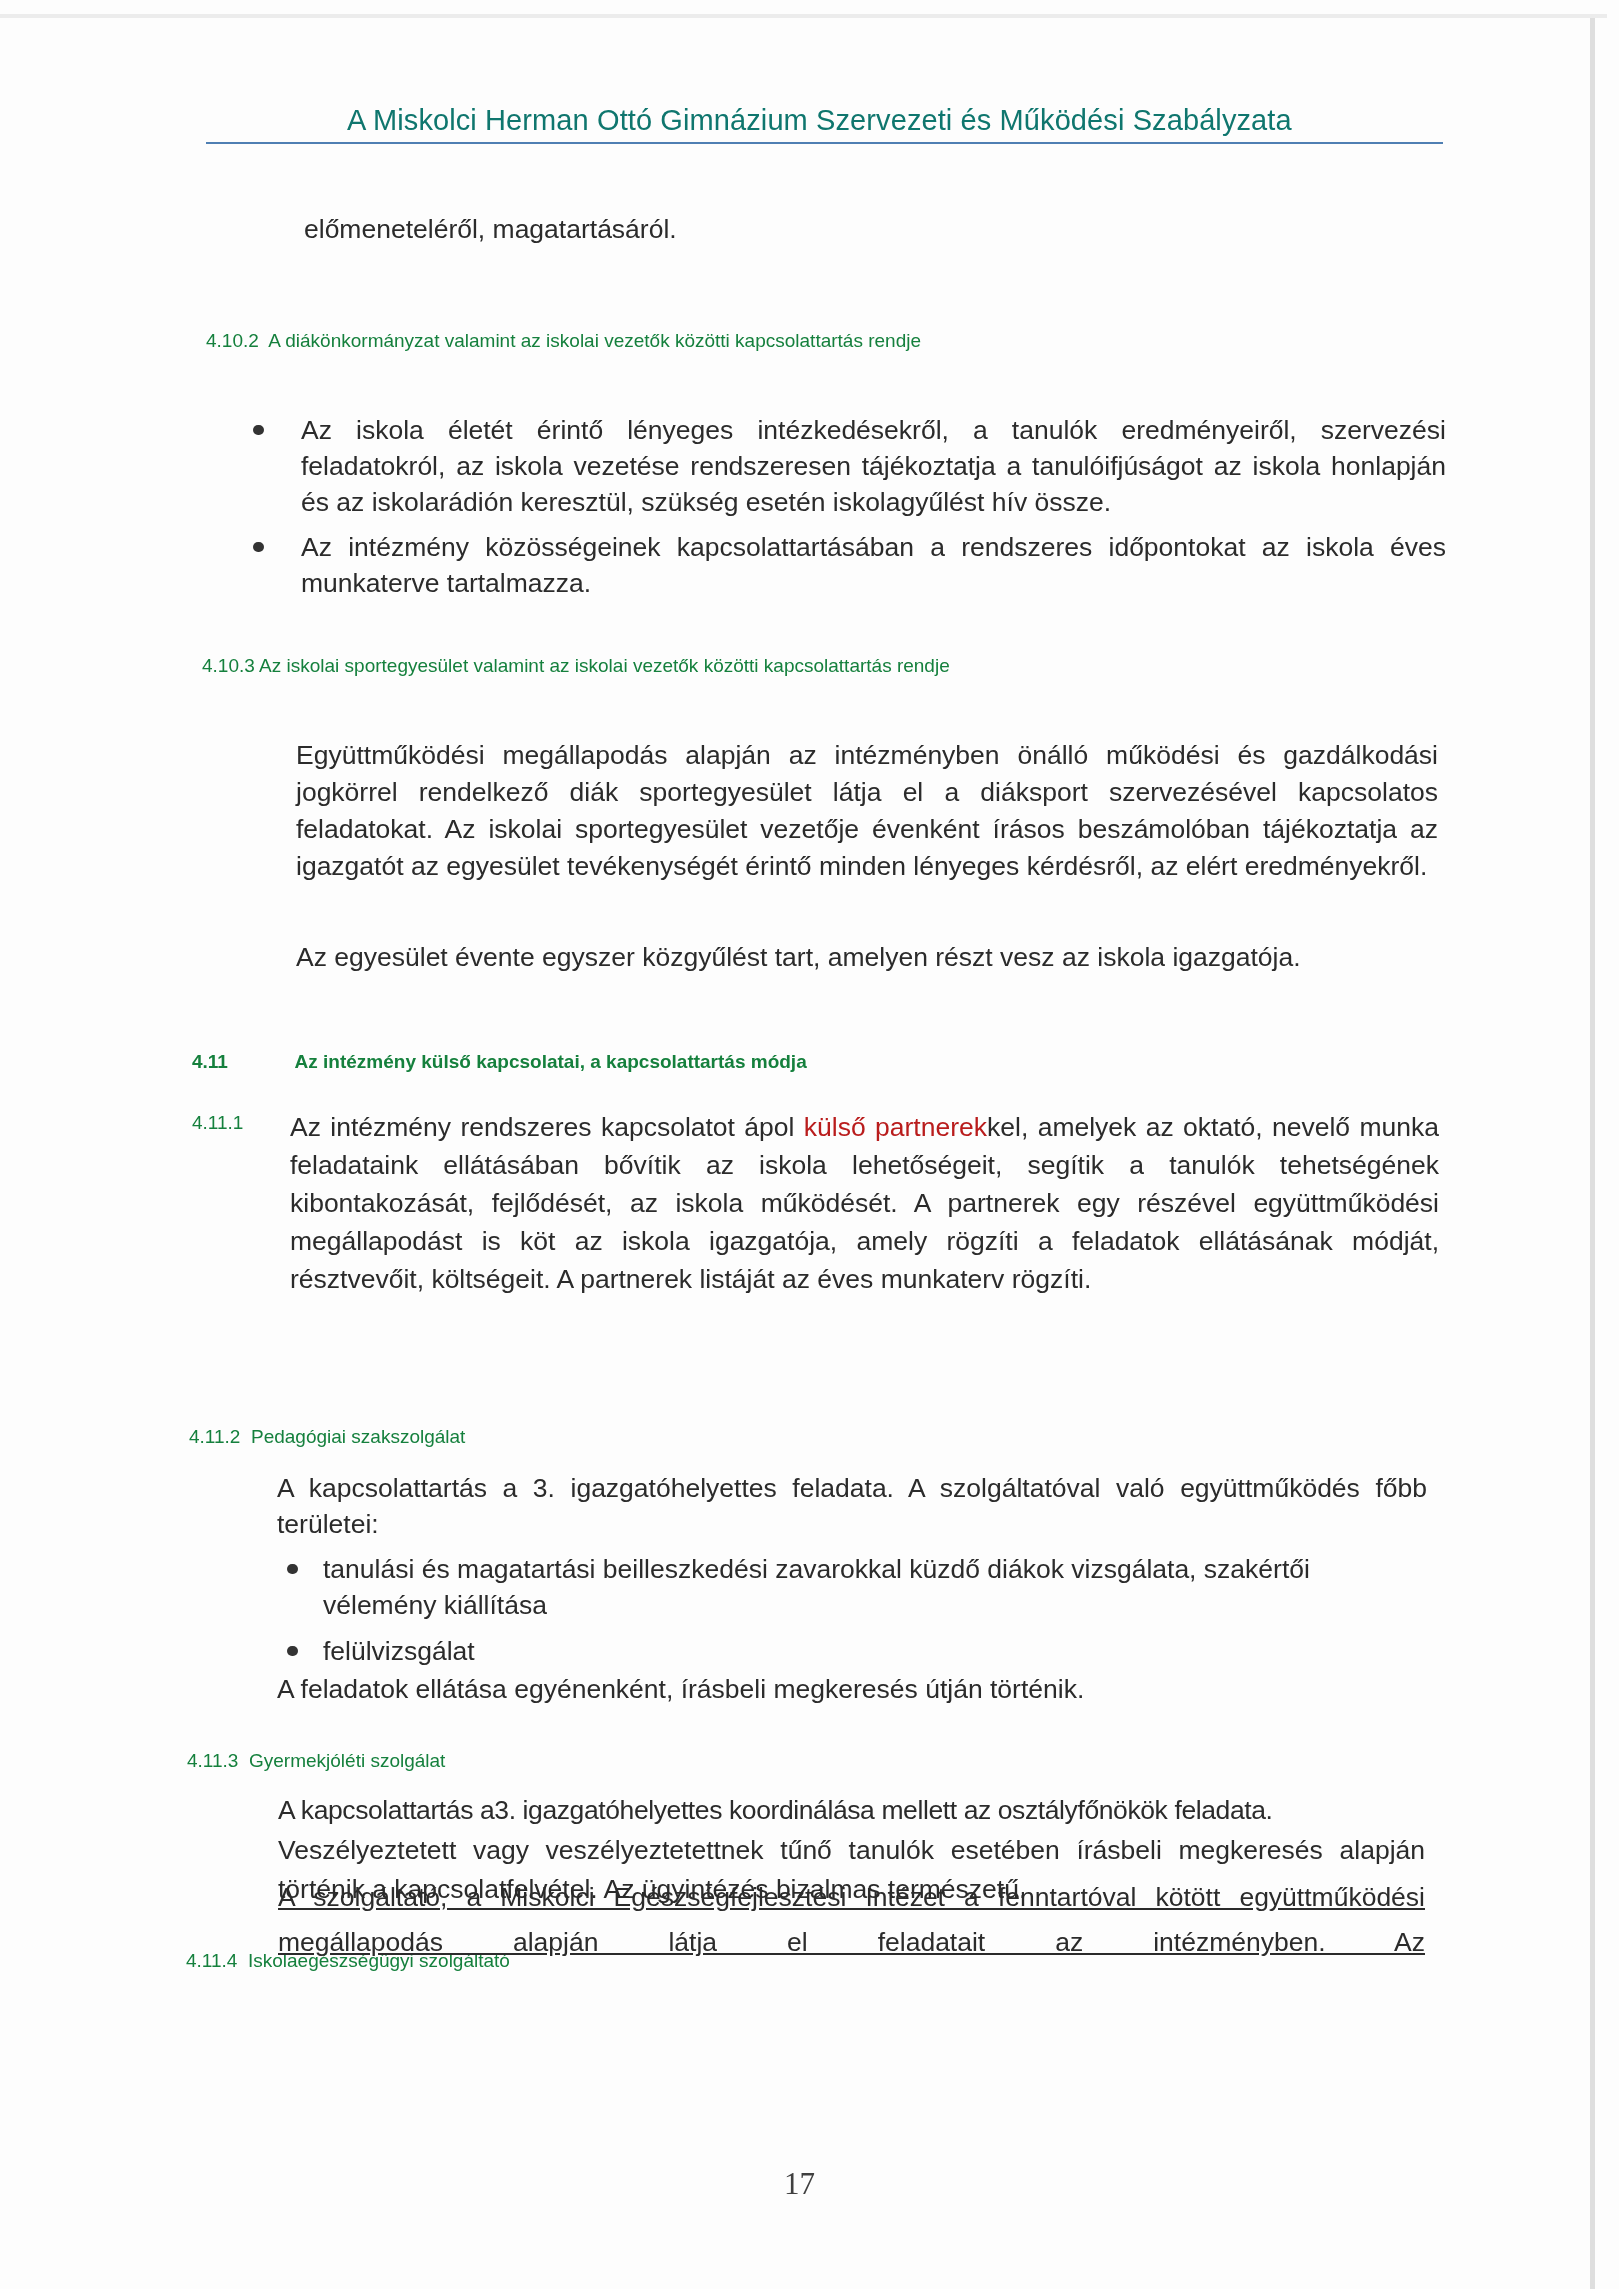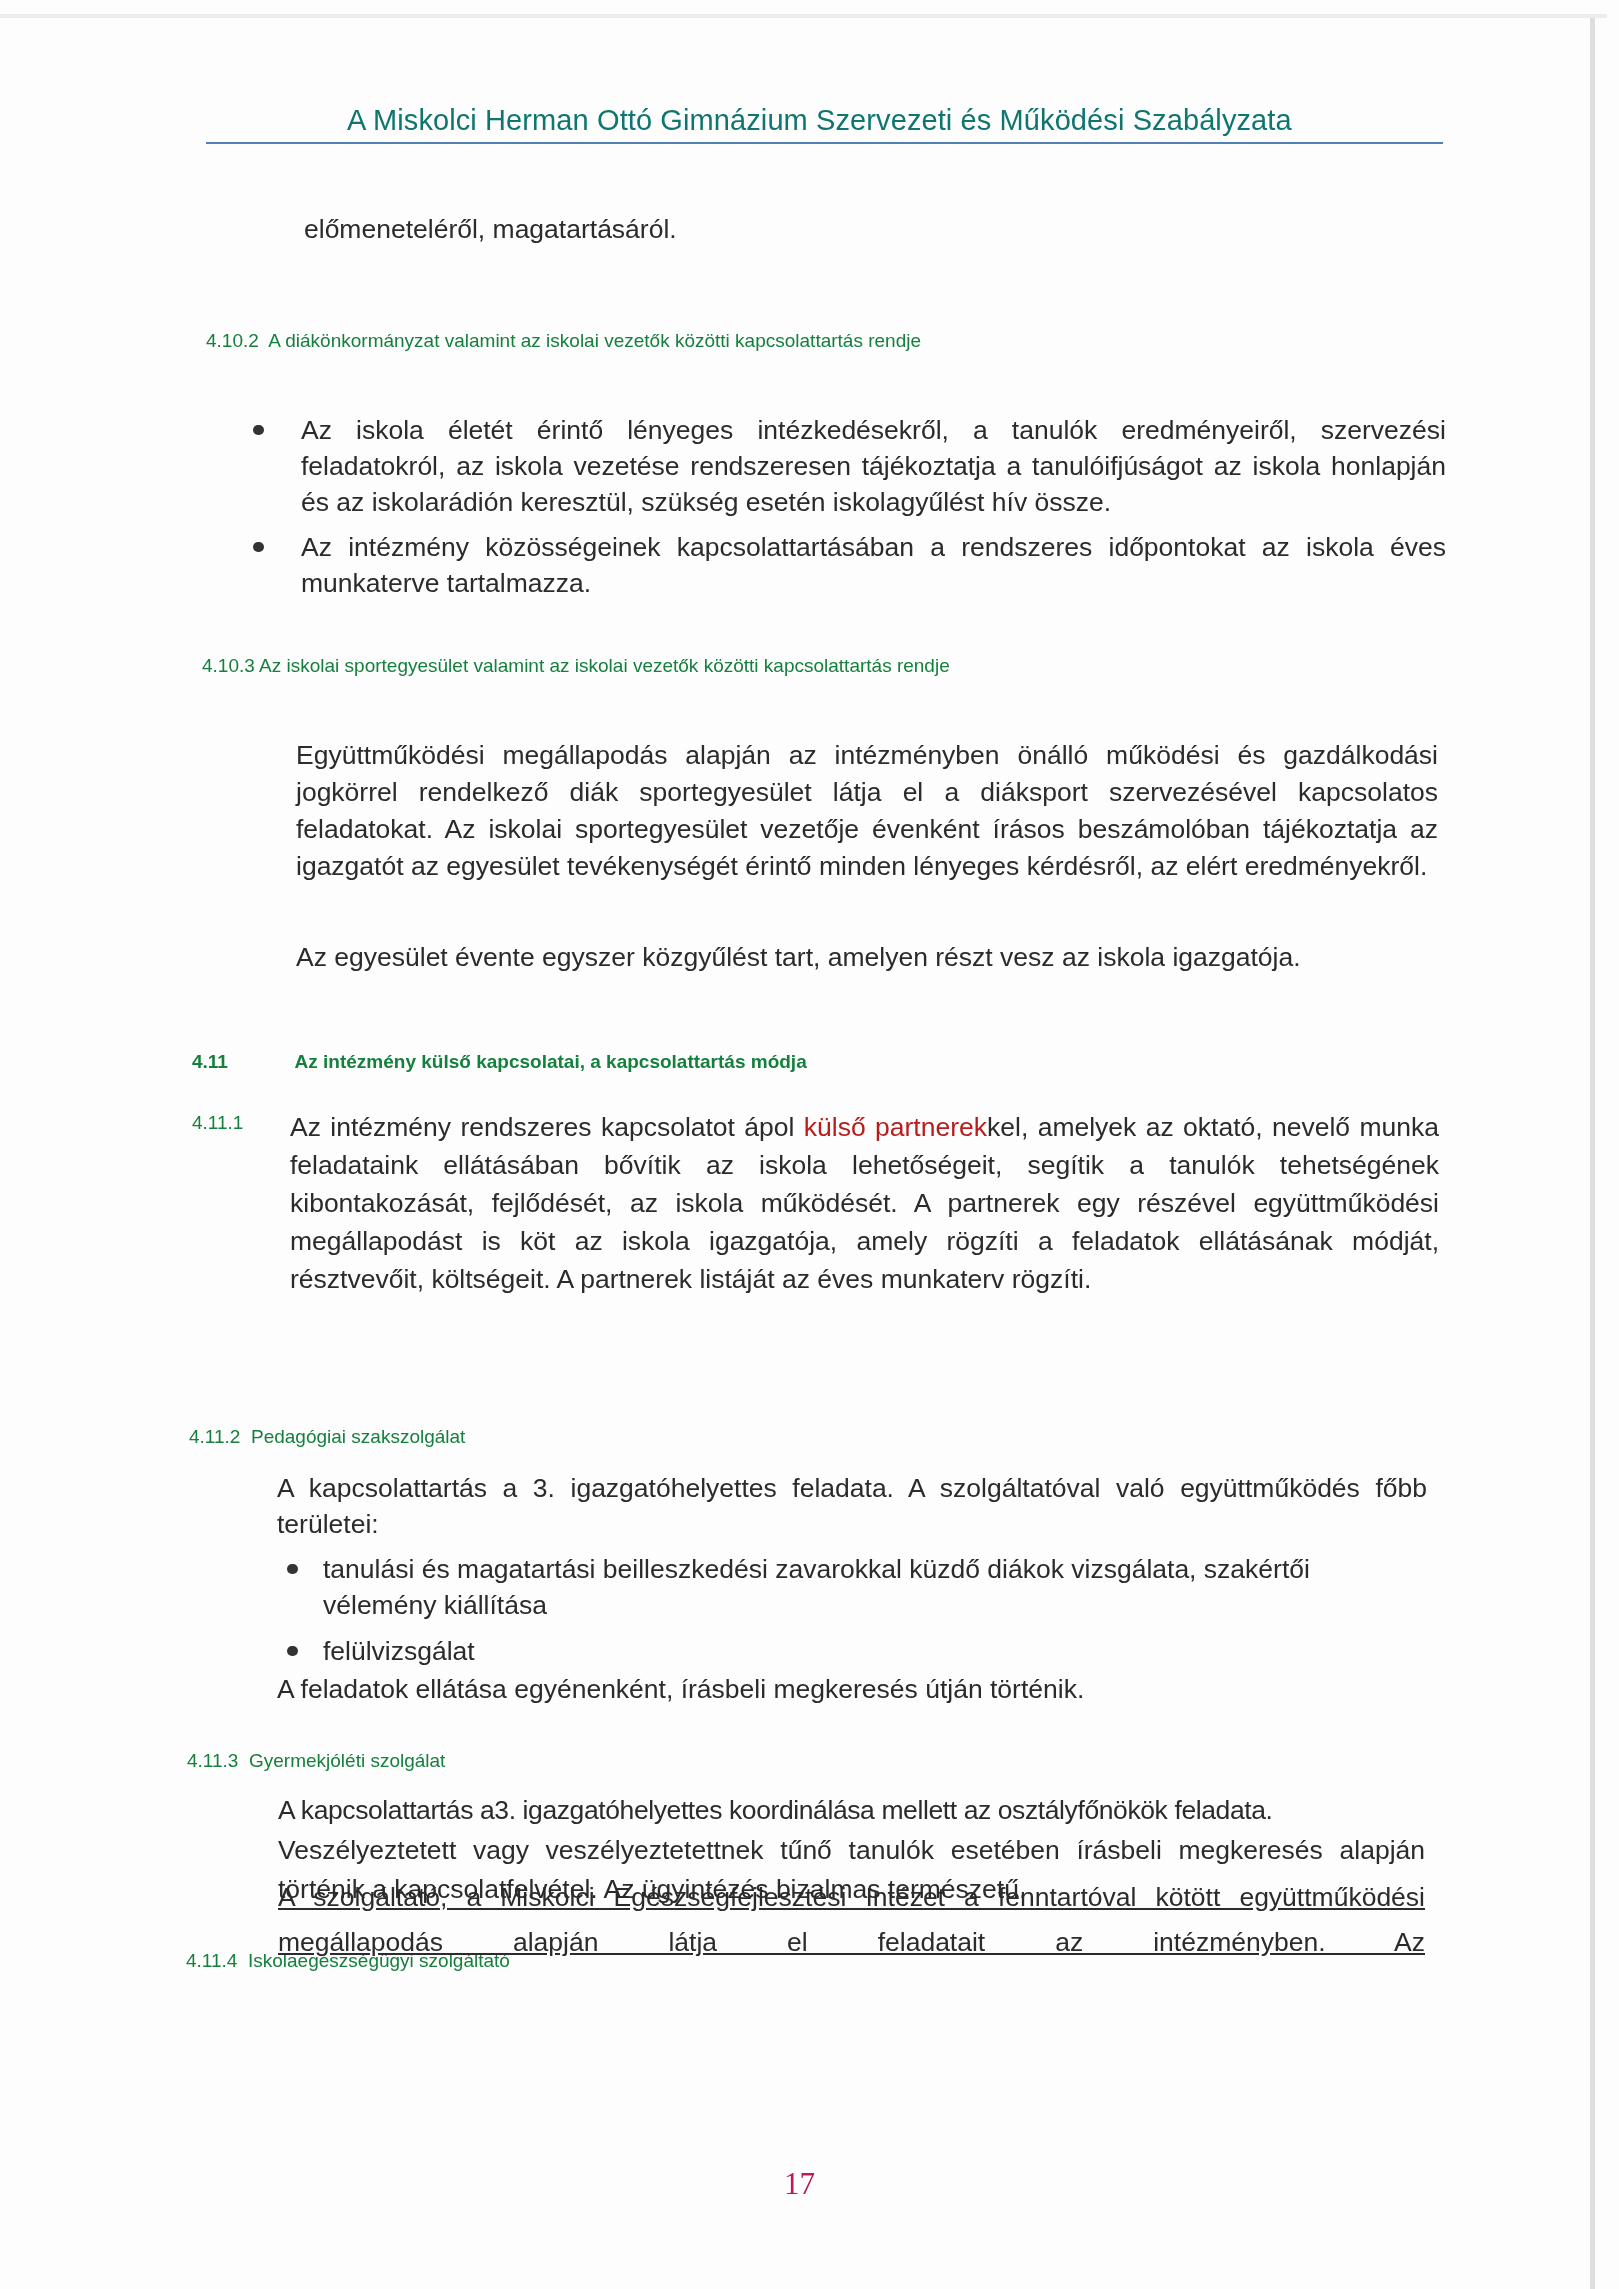--- a/index.html
+++ b/index.html
@@ -15,21 +15,21 @@
     .header-rule { position: absolute; left: 206px; top: 142px; width: 1237px; height: 2px; background: #4f7fb3; }
     .p {
       position: absolute; font-size: 26.5px; line-height: 36px; text-align: justify; color: #2b2b2b;
     }
     .p.last-left { text-align: left; }
     .h { position: absolute; font-size: 19px; color: #15803d; white-space: nowrap; }
     .h .num { display: inline-block; }
     .bullet-row { position: absolute; }
     .dot { position: absolute; width: 10.8px; height: 10.8px; border-radius: 50%; background: #333; }
     .blue { color: #b91c1c; }
-    .page-num { position: absolute; left: 784px; top: 2166px; font-family: "Liberation Serif", serif; font-size: 31px; color: #be185d; }
+    .page-num { position: absolute; left: 784px; top: 2166px; font-family: "Liberation Serif", serif; font-size: 31px; color: #404040; }
   </style>
 </head>
 <body>
 
 <div class="top-edge"></div>
 <div class="right-edge"></div>
 
 <div class="header-title">A Miskolci Herman Ottó Gimnázium Szervezeti és Működési Szabályzata</div>
 <div class="header-rule"></div>
 

